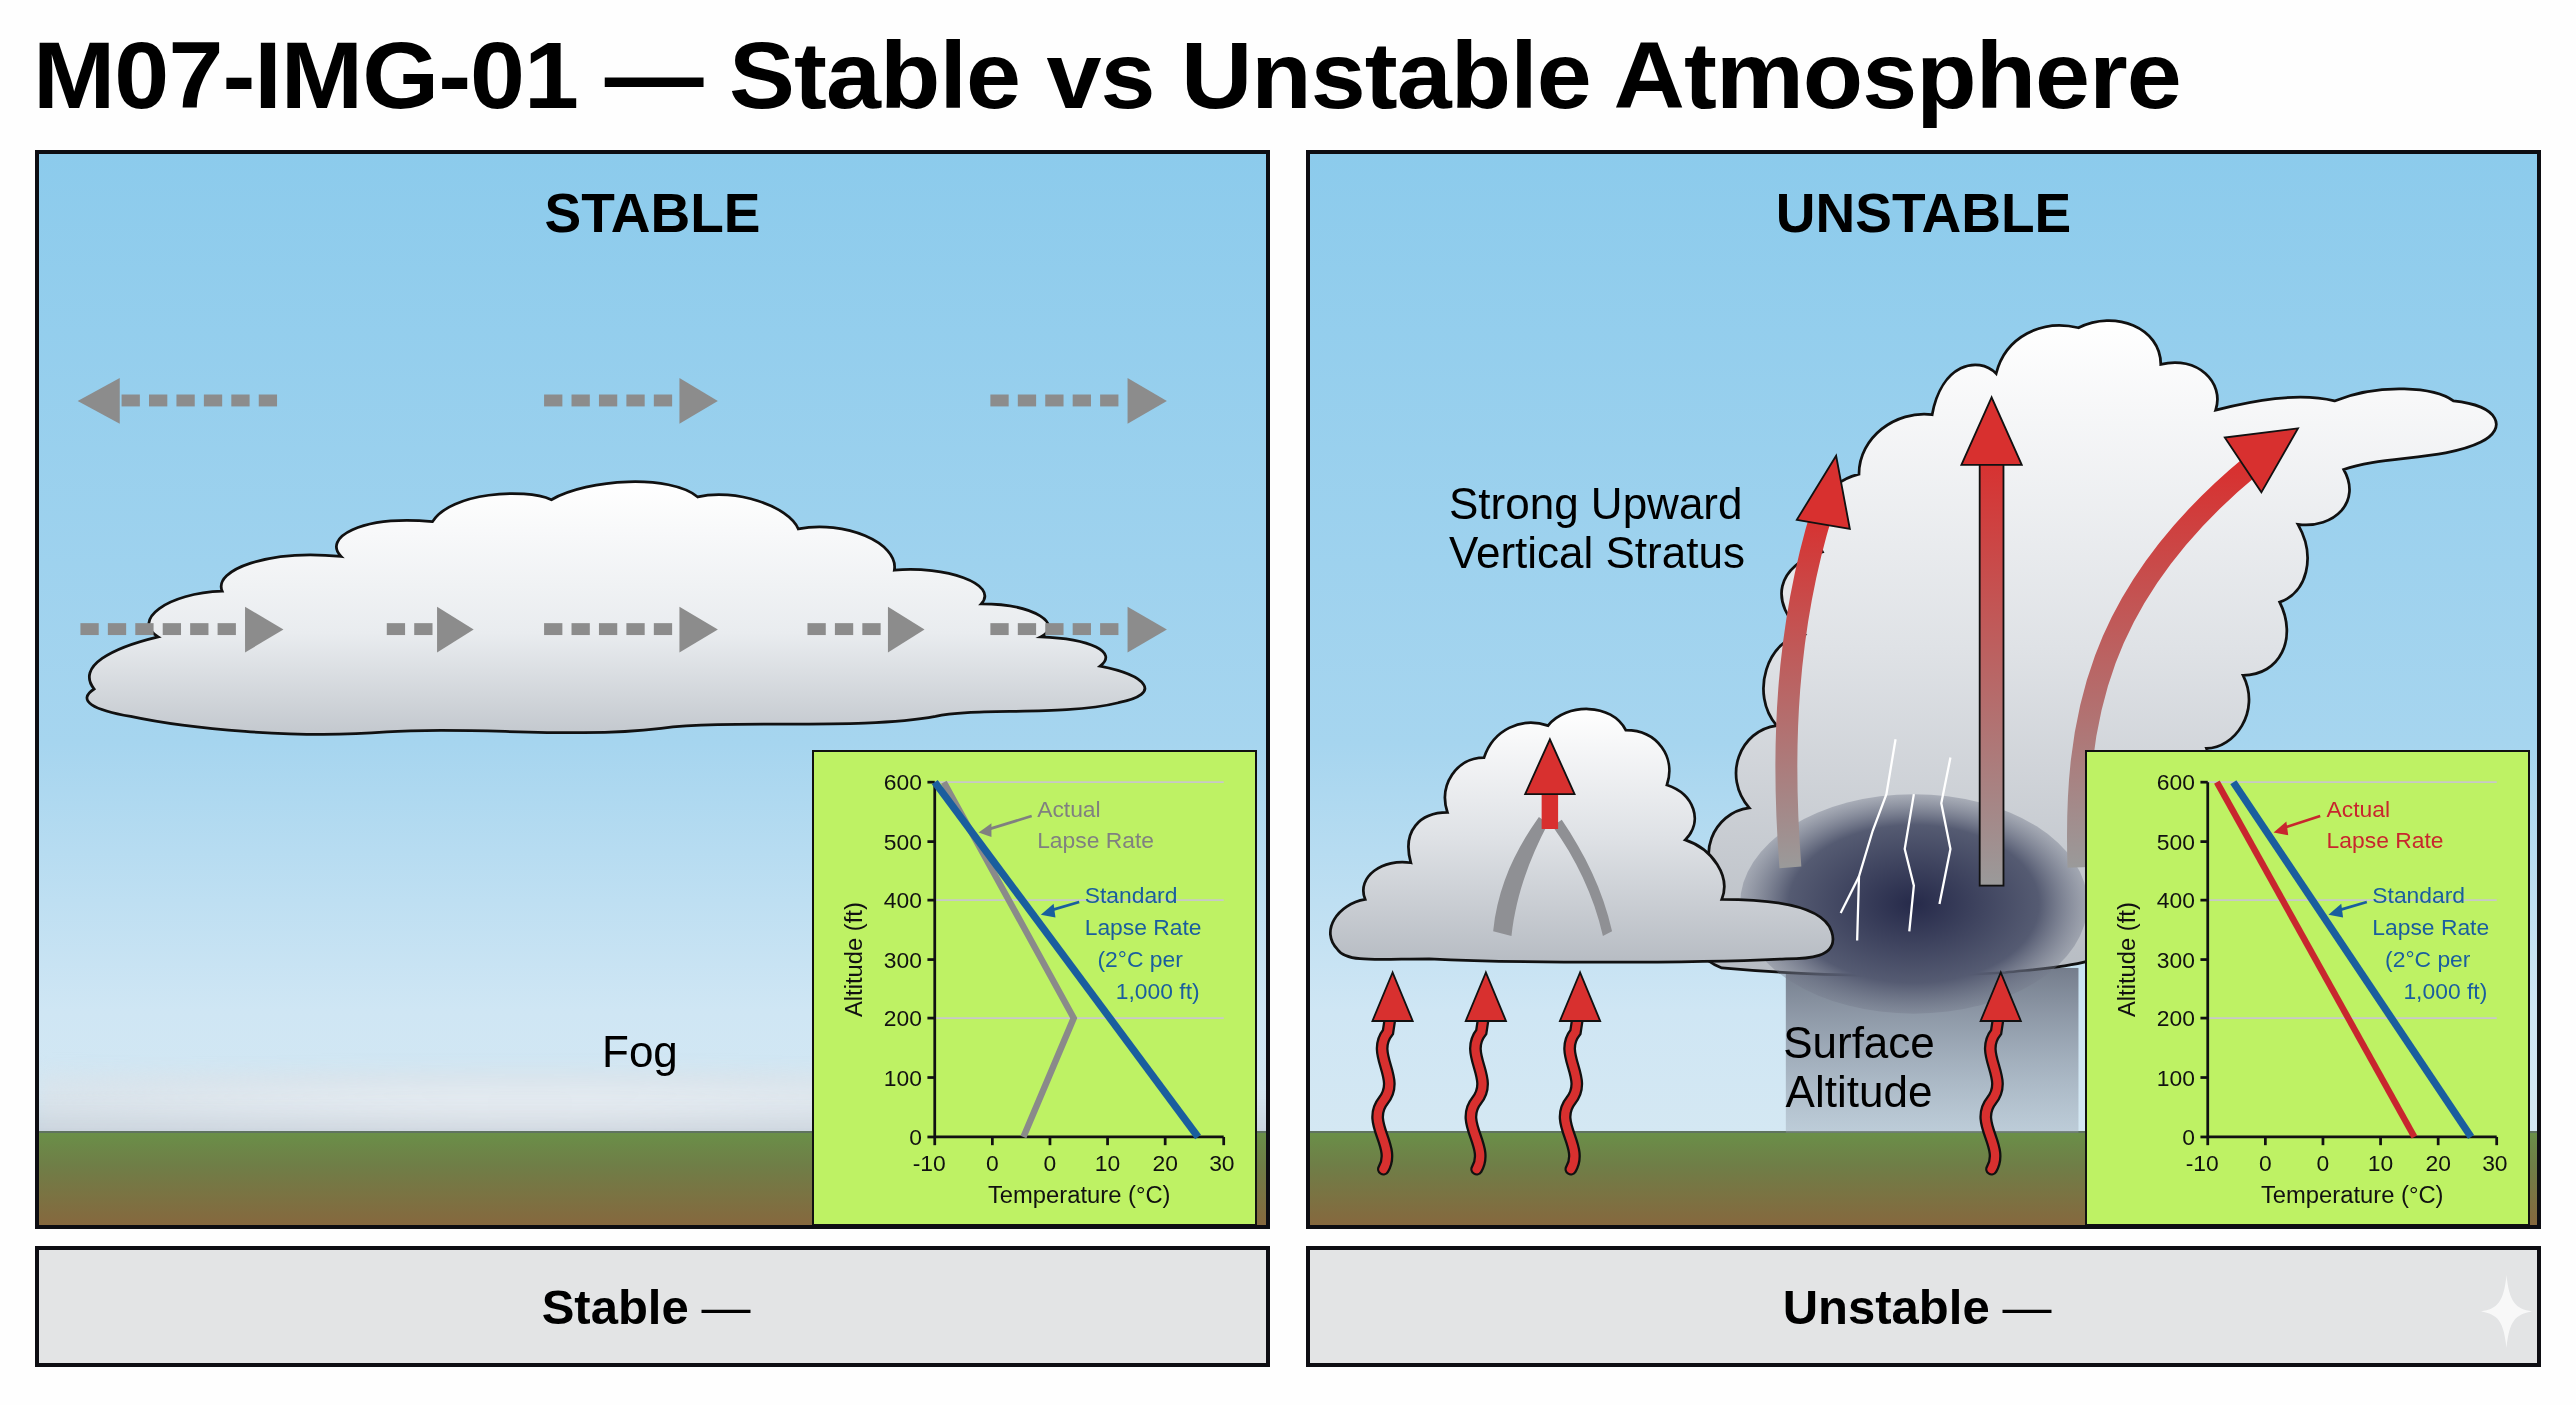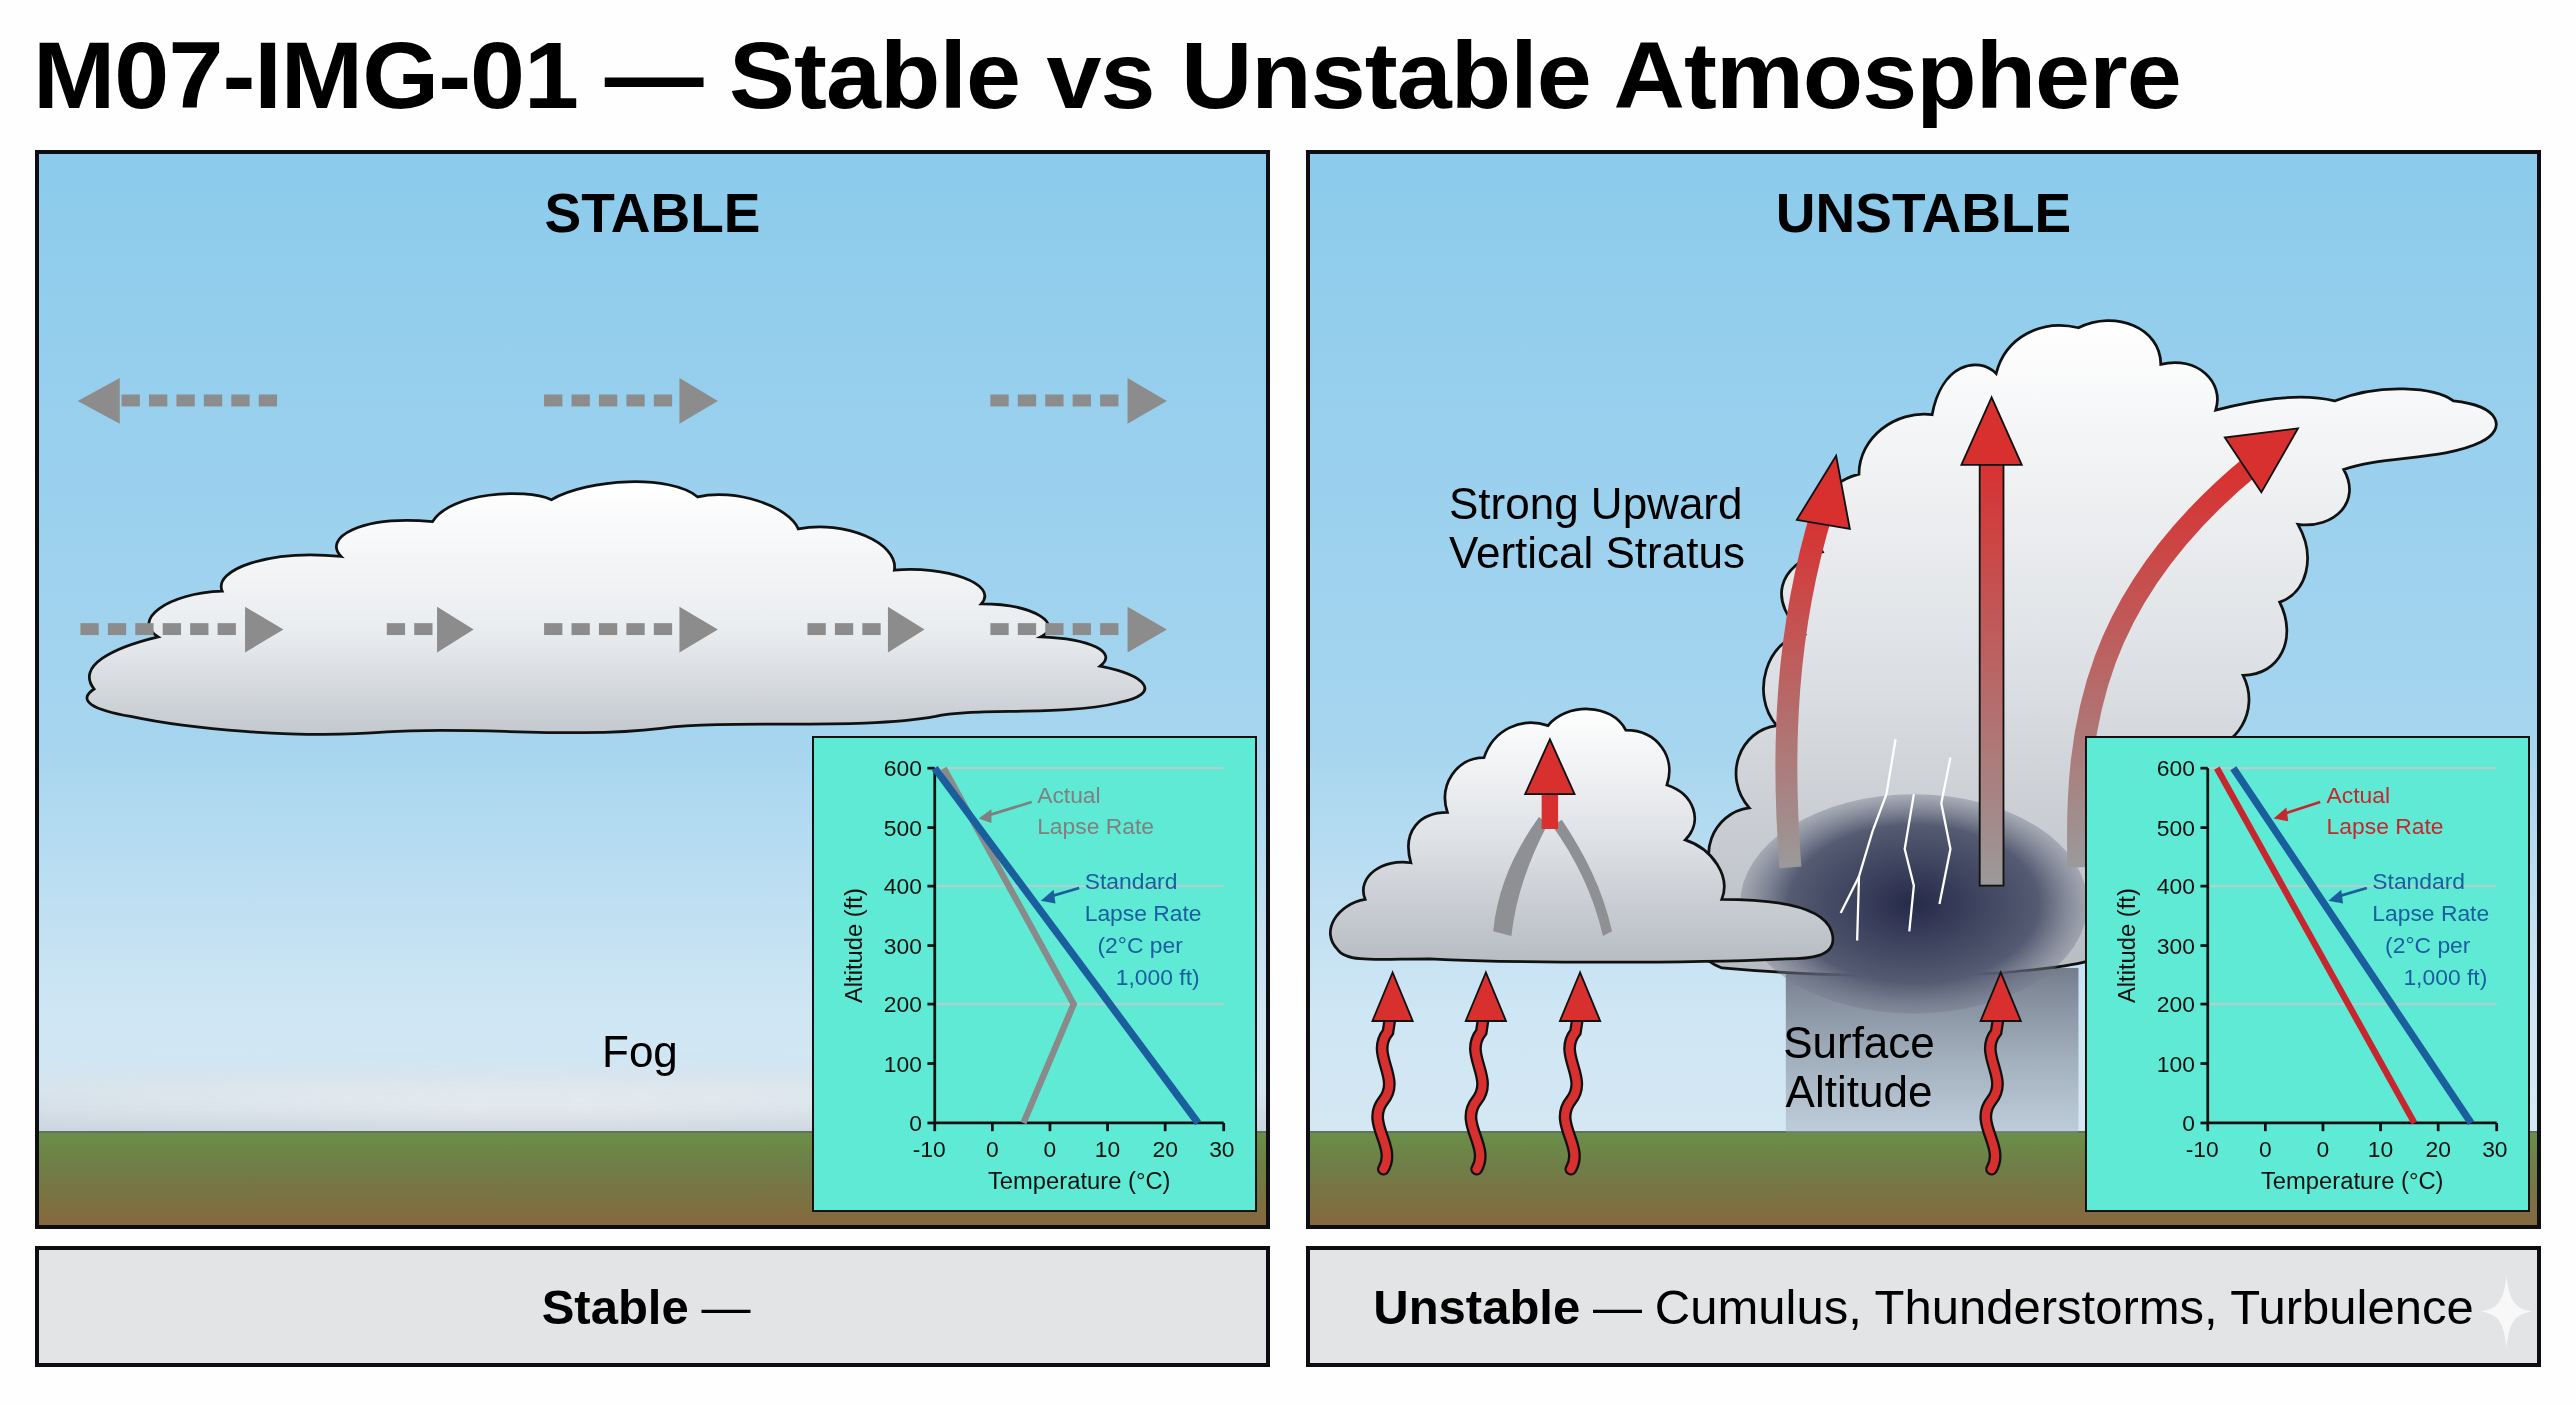--- a/index.html
+++ b/index.html
@@ -7,21 +7,21 @@
   .title{position:absolute;left:33px;top:20px;font-size:95px;font-weight:bold;letter-spacing:-0.9px;line-height:110px;white-space:nowrap;transform:scaleX(1.04);transform-origin:left top;}
   .panel{position:absolute;top:150px;height:1079px;border:4.6px solid #0d0d12;box-sizing:border-box;overflow:hidden;}
   .panel.left{left:35px;width:1235px;}
   .panel.right{left:1306px;width:1235px;}
   .sky{position:absolute;inset:0;background:linear-gradient(#8ccbec 0%,#a6d5ef 55%,#cfe6f4 80%,#d8e9f2 100%);}
   .ground{position:absolute;left:0;right:0;top:977px;bottom:0;background:linear-gradient(#6a8f48 0%,#6f7e47 35%,#86683e 100%);border-top:2.7px solid #5f7360;}
   .panel-title{position:absolute;top:27.4px;left:0;right:0;text-align:center;font-size:55px;font-weight:bold;}
   .scene-label{position:absolute;font-size:44px;line-height:49px;white-space:nowrap;}
   .fog{position:absolute;left:0;right:0;top:915px;height:119px;background:radial-gradient(ellipse at 40% 50%,rgba(250,250,252,.9),rgba(220,226,232,.7) 60%,rgba(210,220,230,0) 100%);filter:blur(7.3px);}
   .fog2{position:absolute;left:-37px;right:-37px;top:942px;height:82px;background:linear-gradient(rgba(200,210,220,0),rgba(195,205,215,.85),rgba(215,222,230,.9));filter:blur(5.5px);}
-  .chart-box{position:absolute;background:#5eead4;border:2.7px solid #111;box-sizing:border-box;}
+  .chart-box{position:absolute;background:#bef264;border:2.7px solid #111;box-sizing:border-box;margin-top:14px;}
   .caption{position:absolute;top:1246px;height:121px;border:4.6px solid #0d0d12;box-sizing:border-box;background:#e3e4e5;display:flex;align-items:center;justify-content:center;font-size:49px;white-space:nowrap;}
   .caption.left{left:35px;width:1235px;}
   .caption.right{left:1306px;width:1235px;}
   .caption b{font-weight:bold;}
   .caption .sep{margin:0 12.8px;}
   svg text{font-family:"Liberation Sans",sans-serif;}
   .sparkle{position:absolute;left:2481px;top:1275px;width:51px;height:73px;opacity:.75;}
 </style>
 </head>
 <body>
@@ -320,19 +320,18 @@
   </div>
 </div>
 
 <div class="caption left">
   <b>Stable</b>
   <span class="sep">—</span>
 </div>
 <div class="caption right">
   <b>Unstable</b>
   <span class="sep">—</span>
-  <span>Cumulus, Thunderstorms, Turbulence</span>
 </div>
 
 <svg class="sparkle" viewBox="0 0 56 80">
   <path d="M28,0 C31,30 38,37 56,40 C38,43 31,50 28,80 C25,50 18,43 0,40 C18,37 25,30 28,0 Z" fill="#ffffff"></path>
 </svg>
 
 
 </body></html>

